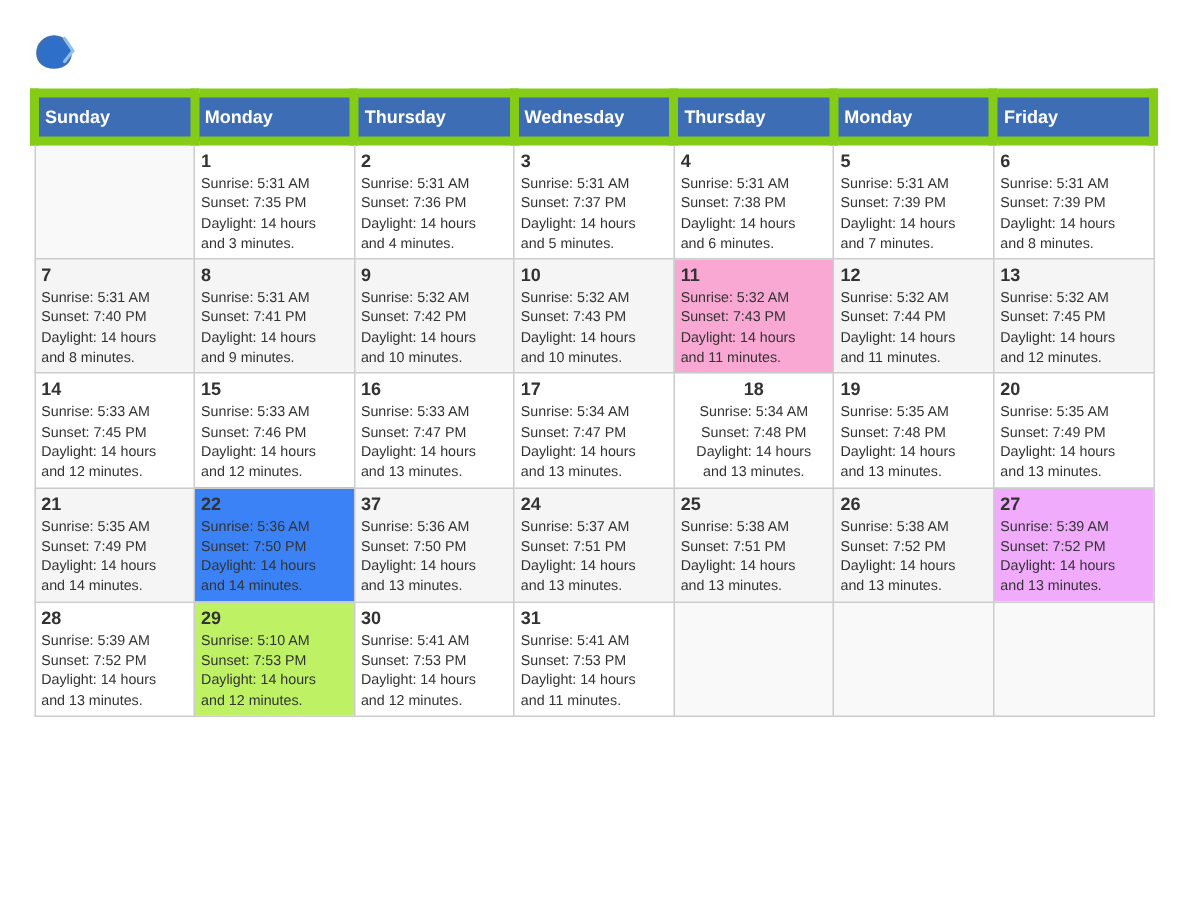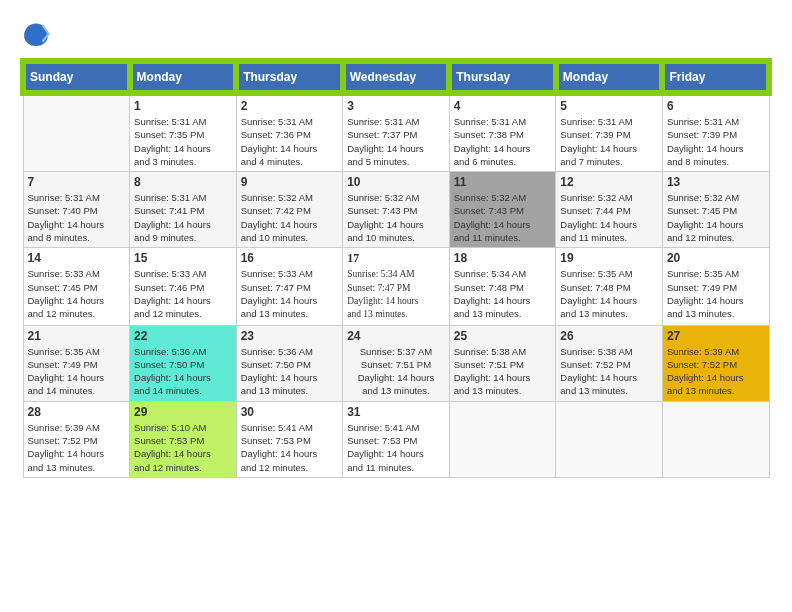--- a/index.html
+++ b/index.html
@@ -185,21 +185,21 @@
 Daylight: 14 hours
 and 10 minutes.</div>
         </td>
         <td style="background: rgb(245, 245, 245);">
           <span class="day-number">10</span>
           <div class="day-info" style="white-space: pre-line;">Sunrise: 5:32 AM
 Sunset: 7:43 PM
 Daylight: 14 hours
 and 10 minutes.</div>
         </td>
-        <td style="background: #a3a3a3;">
+        <td style="background: #f9a8d4;">
           <span class="day-number">11</span>
           <div class="day-info" style="white-space: pre-line;">Sunrise: 5:32 AM
 Sunset: 7:43 PM
 Daylight: 14 hours
 and 11 minutes.</div>
         </td>
         <td style="background: rgb(245, 245, 245);">
           <span class="day-number">12</span>
           <div class="day-info" style="white-space: pre-line;">Sunrise: 5:32 AM
 Sunset: 7:44 PM
@@ -229,28 +229,28 @@
 Daylight: 14 hours
 and 12 minutes.</div>
         </td>
         <td style="background: rgb(255, 255, 255);">
           <span class="day-number">16</span>
           <div class="day-info" style="white-space: pre-line;">Sunrise: 5:33 AM
 Sunset: 7:47 PM
 Daylight: 14 hours
 and 13 minutes.</div>
         </td>
-        <td style="background: rgb(255, 255, 255); font-family: Liberation Serif, serif;">
+        <td style="background: rgb(255, 255, 255);">
           <span class="day-number">17</span>
           <div class="day-info" style="white-space: pre-line;">Sunrise: 5:34 AM
 Sunset: 7:47 PM
 Daylight: 14 hours
 and 13 minutes.</div>
         </td>
-        <td style="background: rgb(255, 255, 255);">
+        <td style="background: rgb(255, 255, 255); text-align: center;">
           <span class="day-number">18</span>
           <div class="day-info" style="white-space: pre-line;">Sunrise: 5:34 AM
 Sunset: 7:48 PM
 Daylight: 14 hours
 and 13 minutes.</div>
         </td>
         <td style="background: rgb(255, 255, 255);">
           <span class="day-number">19</span>
           <div class="day-info" style="white-space: pre-line;">Sunrise: 5:35 AM
 Sunset: 7:48 PM
@@ -266,56 +266,56 @@
         </td>
       </tr>
       <tr>
         <td style="background: rgb(245, 245, 245);">
           <span class="day-number">21</span>
           <div class="day-info" style="white-space: pre-line;">Sunrise: 5:35 AM
 Sunset: 7:49 PM
 Daylight: 14 hours
 and 14 minutes.</div>
         </td>
-        <td style="background: #5eead4;">
+        <td style="background: #3b82f6;">
           <span class="day-number">22</span>
           <div class="day-info" style="white-space: pre-line;">Sunrise: 5:36 AM
 Sunset: 7:50 PM
 Daylight: 14 hours
 and 14 minutes.</div>
         </td>
         <td style="background: rgb(245, 245, 245);">
-          <span class="day-number">23</span>
+          <span class="day-number">37</span>
           <div class="day-info" style="white-space: pre-line;">Sunrise: 5:36 AM
 Sunset: 7:50 PM
 Daylight: 14 hours
 and 13 minutes.</div>
         </td>
         <td style="background: rgb(245, 245, 245);">
           <span class="day-number">24</span>
-          <div class="day-info" style="white-space: pre-line; text-align: center;">Sunrise: 5:37 AM
+          <div class="day-info" style="white-space: pre-line;">Sunrise: 5:37 AM
 Sunset: 7:51 PM
 Daylight: 14 hours
 and 13 minutes.</div>
         </td>
         <td style="background: rgb(245, 245, 245);">
           <span class="day-number">25</span>
           <div class="day-info" style="white-space: pre-line;">Sunrise: 5:38 AM
 Sunset: 7:51 PM
 Daylight: 14 hours
 and 13 minutes.</div>
         </td>
         <td style="background: rgb(245, 245, 245);">
           <span class="day-number">26</span>
           <div class="day-info" style="white-space: pre-line;">Sunrise: 5:38 AM
 Sunset: 7:52 PM
 Daylight: 14 hours
 and 13 minutes.</div>
         </td>
-        <td style="background: #eab308;">
+        <td style="background: #f0abfc;">
           <span class="day-number">27</span>
           <div class="day-info" style="white-space: pre-line;">Sunrise: 5:39 AM
 Sunset: 7:52 PM
 Daylight: 14 hours
 and 13 minutes.</div>
         </td>
       </tr>
       <tr>
         <td style="background: rgb(255, 255, 255);">
           <span class="day-number">28</span>

